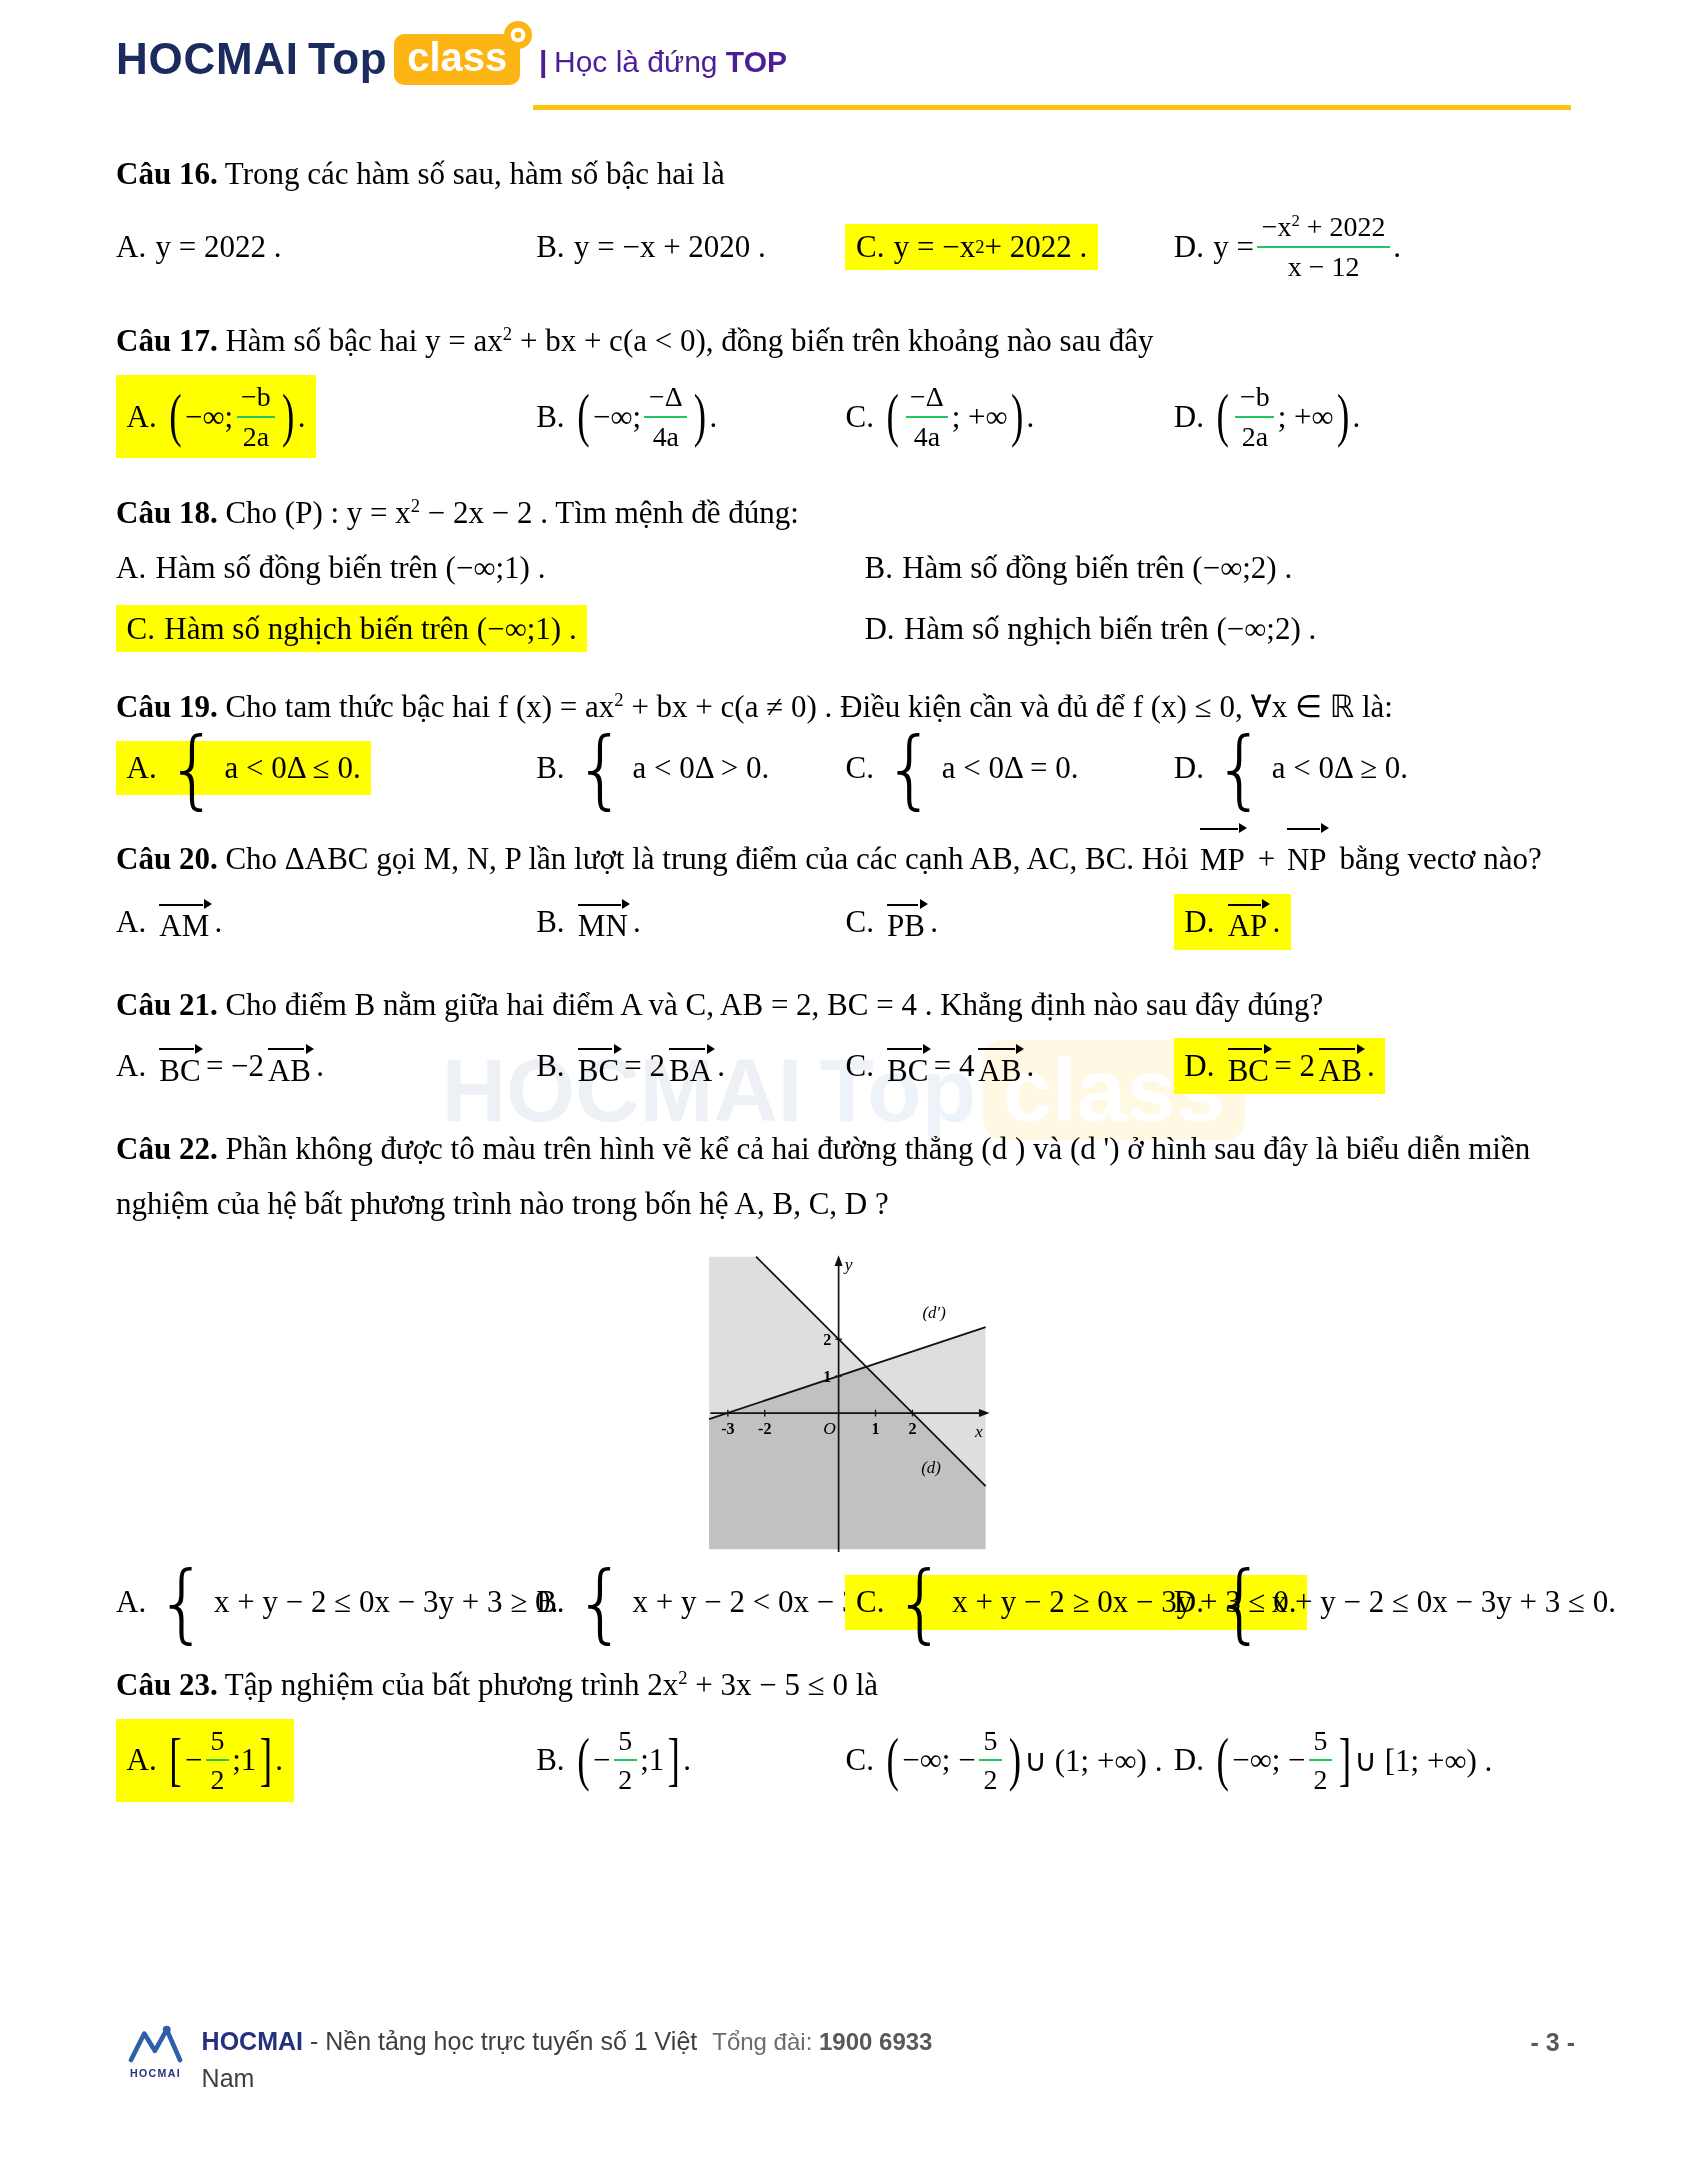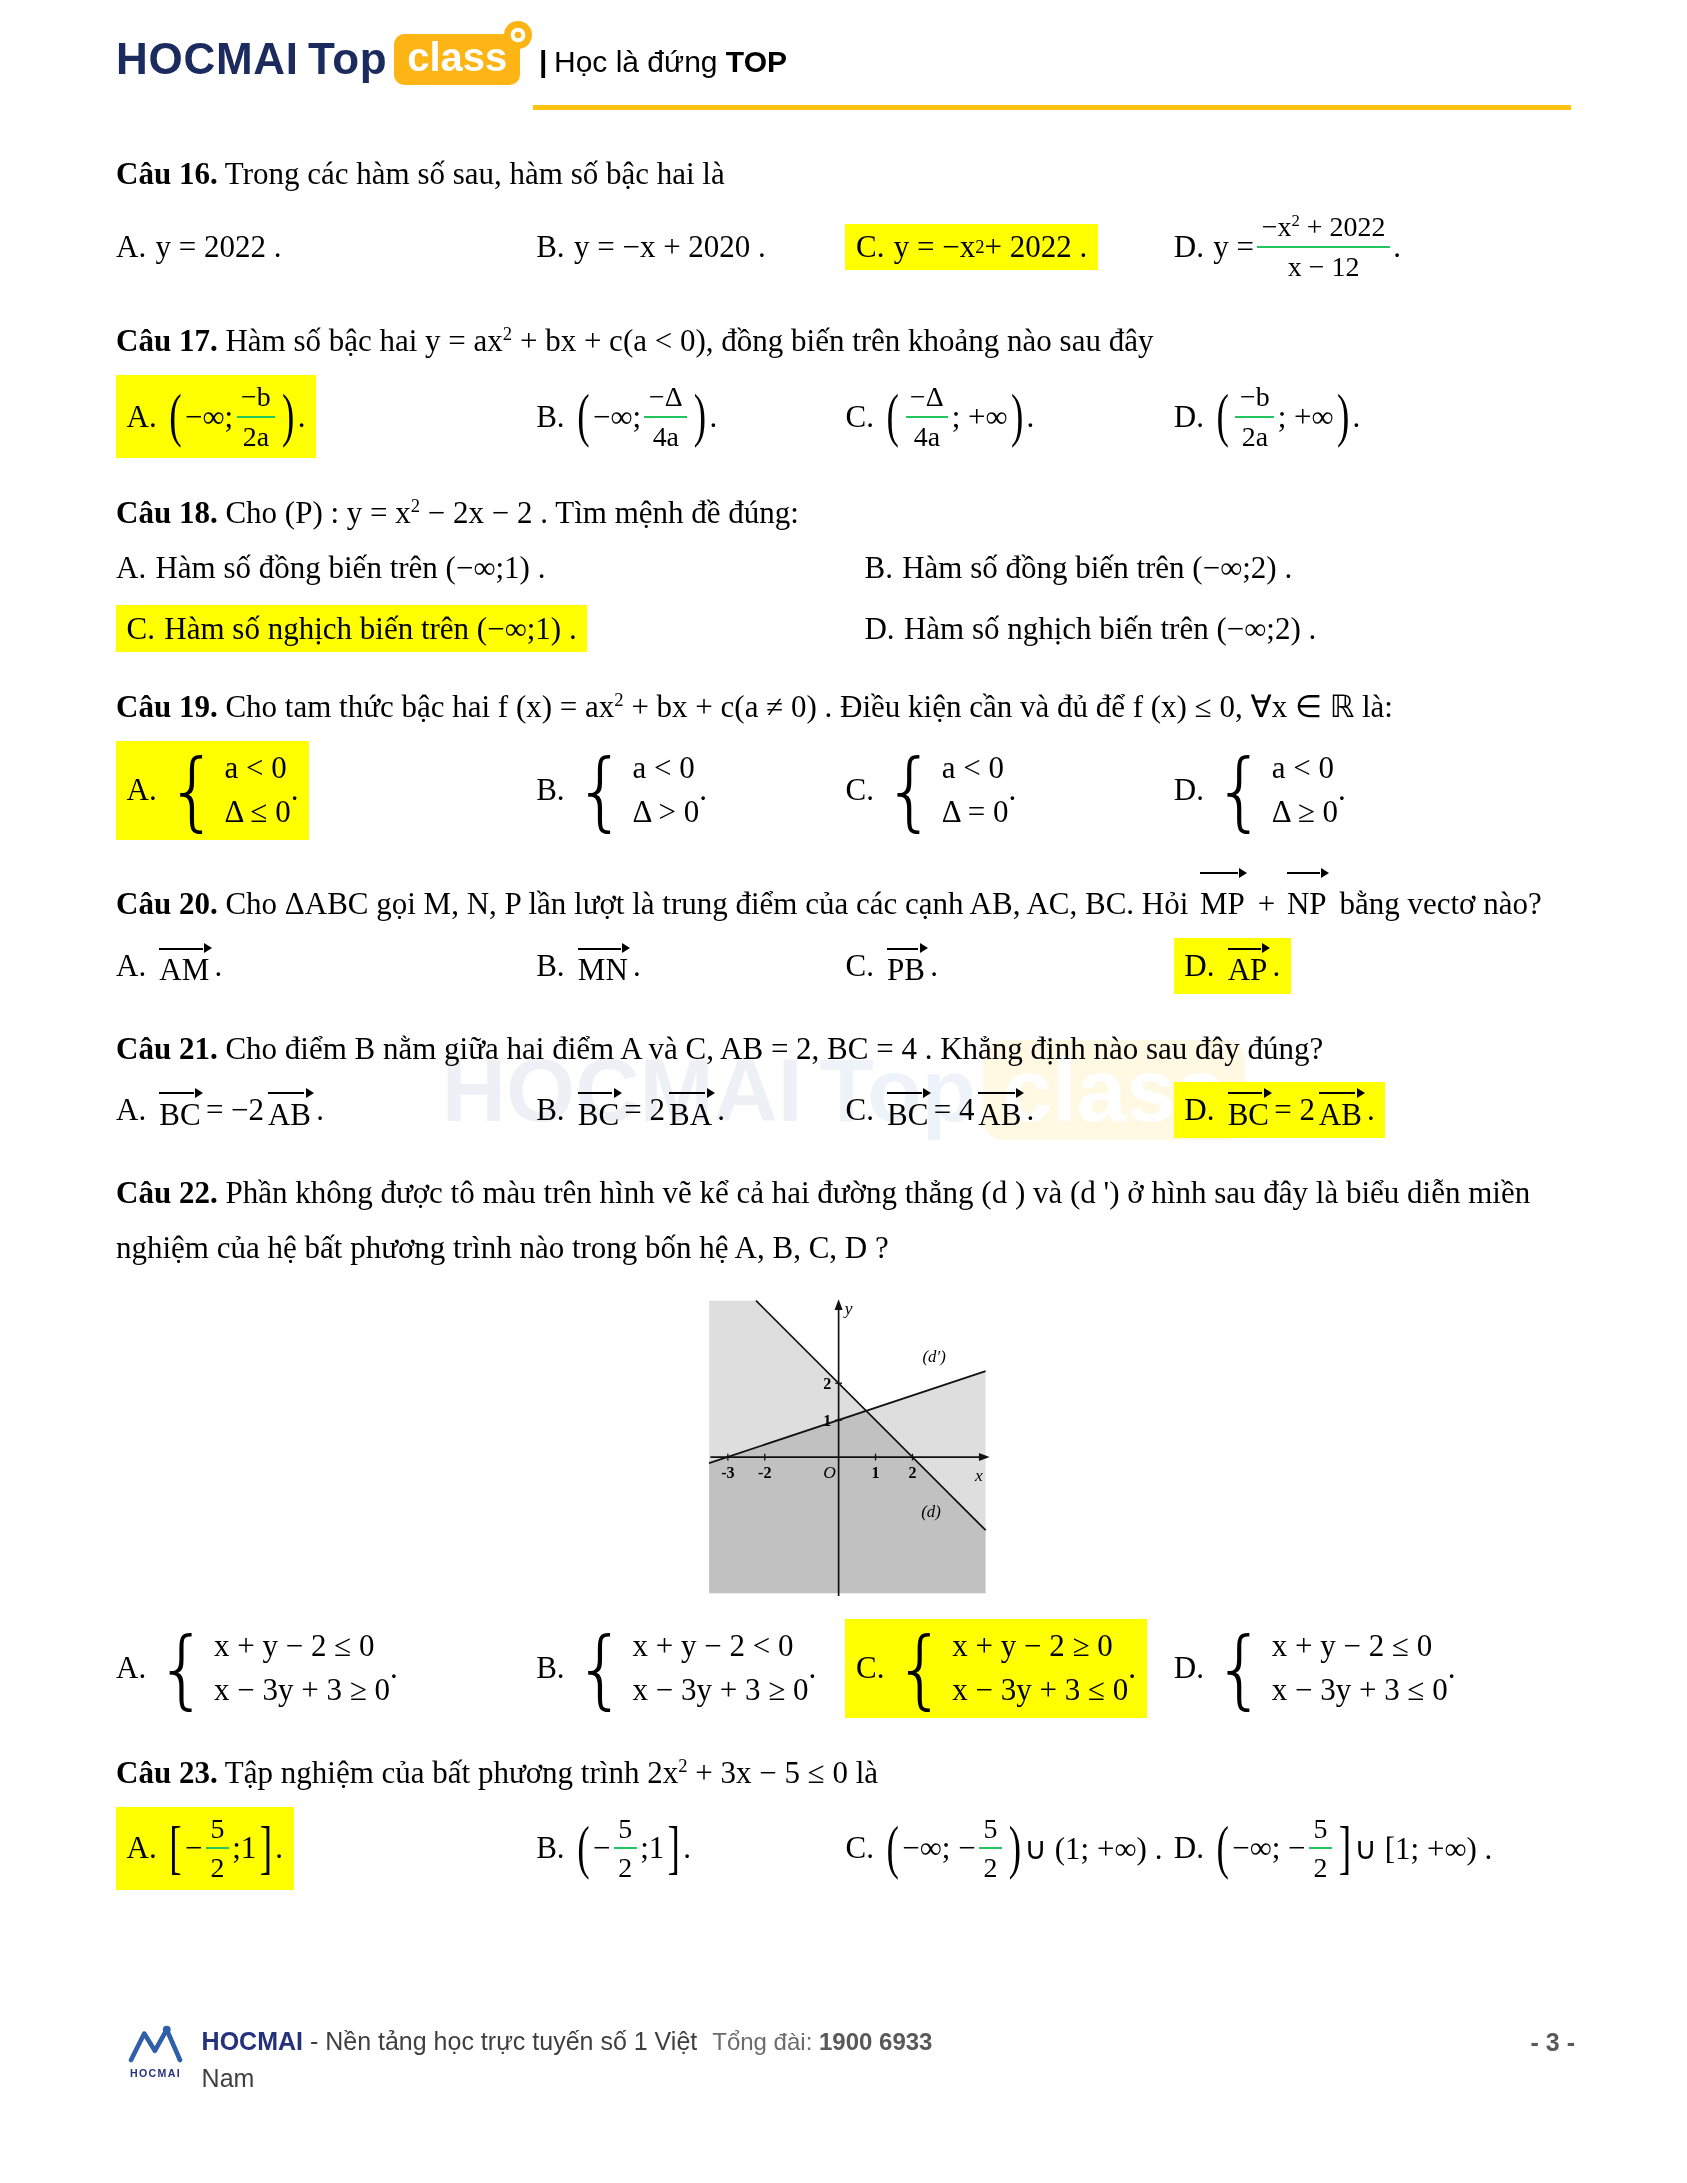--- a/index.html
+++ b/index.html
@@ -8,21 +8,21 @@
     font-family:"Liberation Serif",serif;color:#000;overflow:hidden;
   }
   
   .header{position:absolute;top:34px;left:116px;right:116px;height:79px;}
   .logo{display:inline-flex;align-items:center;}
   .logo-main{font-family:"Liberation Sans",sans-serif;font-weight:bold;font-size:44px;color:#1c2b5e;letter-spacing:0.7px;}
   .logo-top{margin-left:9.3px;}
   .logo-badge{position:relative;background:#fdb515;color:#fff;font-family:"Liberation Sans",sans-serif;
     font-weight:bold;font-size:40px;padding:1.3px 13.2px 5.3px;border-radius:10.6px;margin-left:6.6px;line-height:1.1;}
   .sun{position:absolute;top:-14.6px;right:-13.2px;}
-  .tagline{position:absolute;left:423px;top:10.6px;font-family:"Liberation Sans",sans-serif;font-size:30px;color:#000000;}
+  .tagline{position:absolute;left:423px;top:10.6px;font-family:"Liberation Sans",sans-serif;font-size:30px;color:#4c1d95;}
   .tl-bar{font-weight:bold;margin-right:6.6px;}
   .tl-bold{font-weight:bold;}
   .header-rule{position:absolute;left:417px;right:0;top:71px;height:4.6px;background:#ffc20e;}
   
   .watermark{position:absolute;top:1039px;left:0;width:100%;text-align:center;opacity:0.15;
     font-family:"Liberation Sans",sans-serif;font-weight:bold;font-size:89px;pointer-events:none;white-space:nowrap;}
   .wm-main{color:#8fa0b8;}
   .wm-top{color:#8fb4de;margin-left:17px;}
   .wm-badge{background:#ffd34d;color:#fff;border-radius:20px;padding:0 20px;margin-left:6.6px;}
   
@@ -42,21 +42,21 @@
   .tk-frac{display:inline-block;vertical-align:middle;text-align:center;line-height:1.2;font-size:0.9em;margin:0 3.3px;}
   .fn{display:block;border-bottom:2px solid #22c55e;padding:0 4.6px 2px;}
   .fd{display:block;padding:2px 4.6px 0;}
   
   .tk-big{display:inline-block;font-size:1.2em;transform:scaleY(1.6);transform-origin:50% 55%;
     margin:0 3.3px;font-weight:400;line-height:1;vertical-align:middle;}
   
   .tk-cases{display:inline-flex;align-items:center;vertical-align:middle;}
   .cs-brace{font-family:"DejaVu Sans",sans-serif;font-size:2.7em;font-weight:200;line-height:0;
     margin-right:5.3px;transform:scaleY(1.02);}
-  .cs-rows{display:inline-flex;flex-direction:column;}
+  .cs-rows{display:inline-flex;flex-direction:row;}
   .cs-row{line-height:1.42;white-space:nowrap;}
   
   .tk-vec{position:relative;display:inline-block;margin:0 2.6px;padding:9.3px 2.6px 0 1.3px;}
   .tk-vec::before{content:"";position:absolute;top:4.6px;left:1.3px;right:9.3px;border-top:2px solid #000;}
   .tk-vec::after{content:"";position:absolute;top:0px;right:0;width:0;height:0;
     border-left:8.6px solid #000;border-top:5.3px solid transparent;border-bottom:5.3px solid transparent;}
   
   .figwrap{text-align:center;margin:17px 0 9.3px 0;}
   .figwrap svg{display:inline-block;}
   

